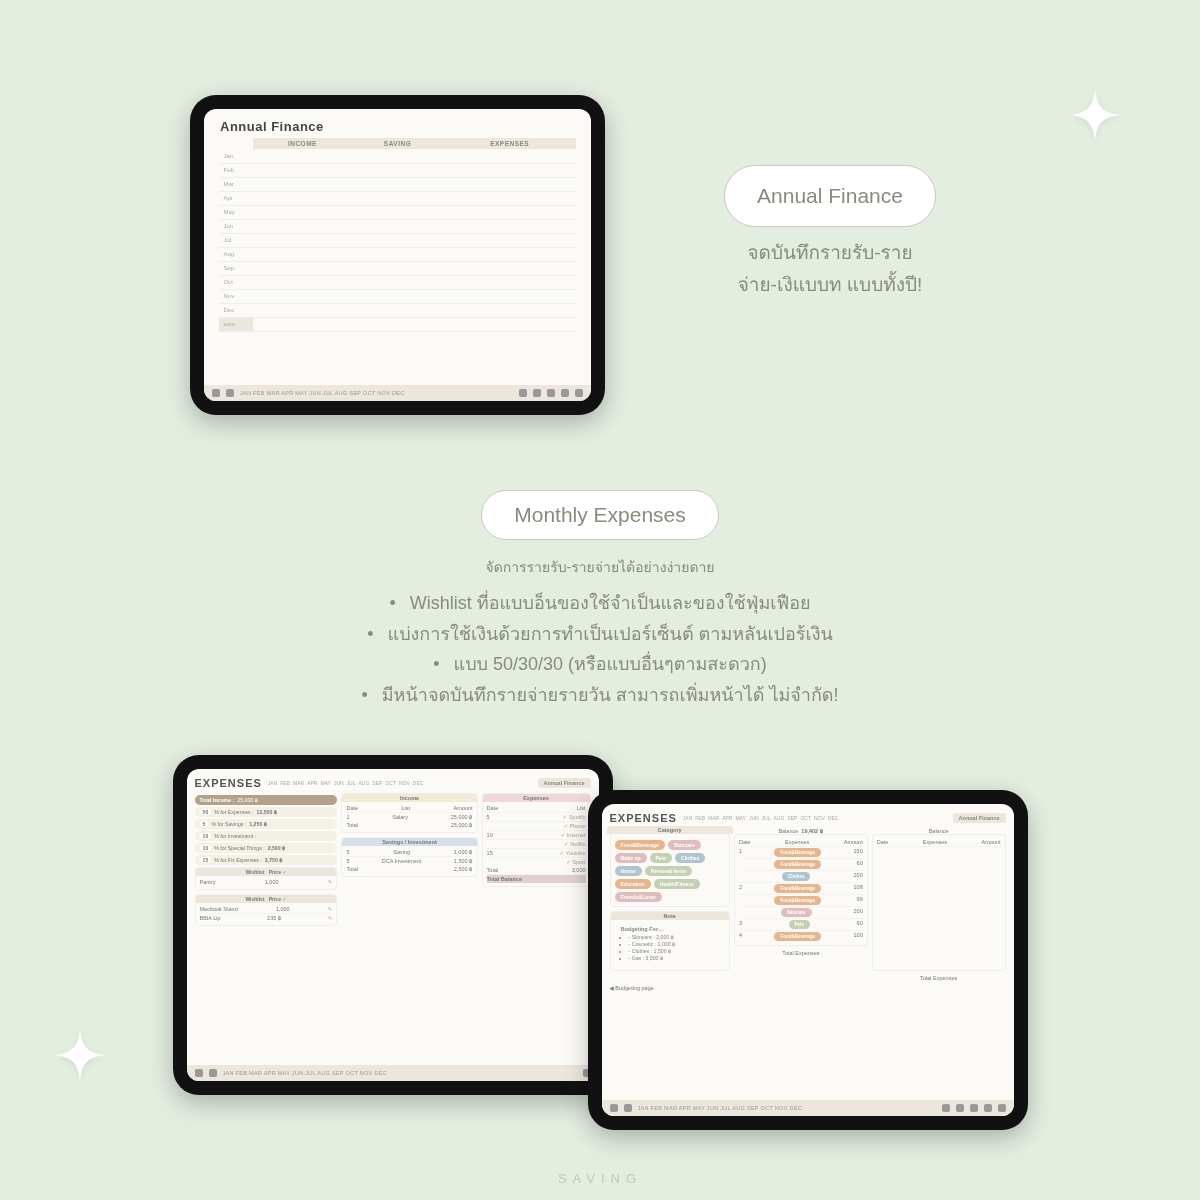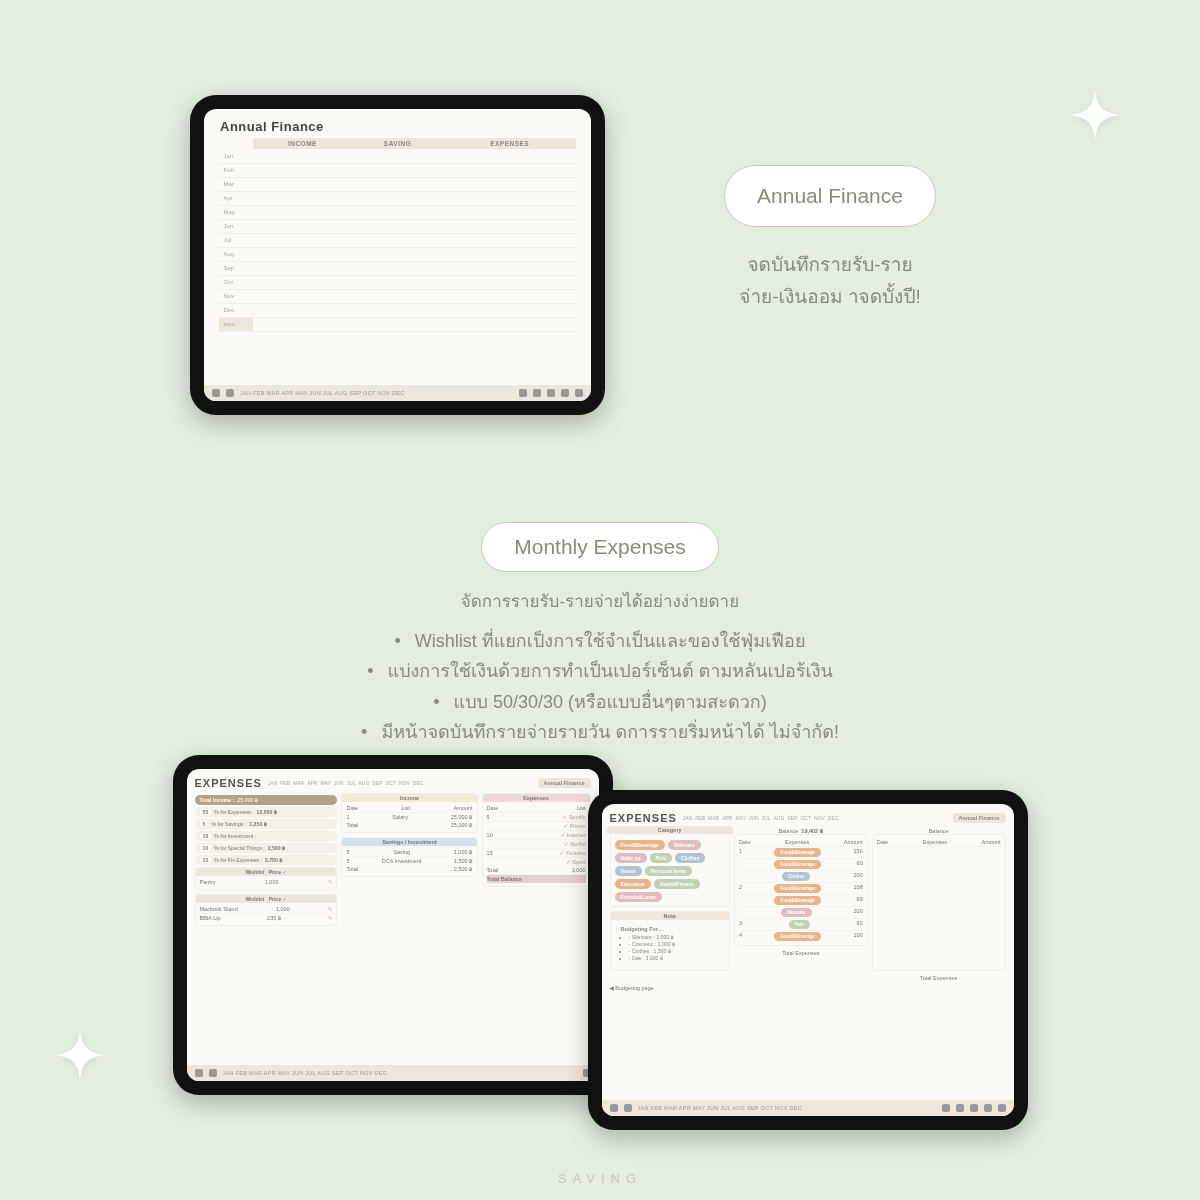--- a/index.html
+++ b/index.html
@@ -46,22 +46,22 @@
     padding:12px 32px;
     font-size:21px;
     font-weight:500;
     color:var(--grey);
     text-align:center;
   }
   .sec1{position:absolute;top:95px;left:190px;display:flex;gap:60px;align-items:flex-start;}
   .sec1 .text{width:330px;text-align:center;color:var(--grey);font-size:19px;line-height:1.7;margin-top:70px;}
 
   .sec2{position:absolute;top:490px;left:0;right:0;text-align:center;}
-  .sec2 .pill{margin-bottom:15px;margin-top:32px;}
-  .sec2 .desc{font-size:17px;color:var(--grey);line-height:1.8;max-width:780px;margin:0 auto;}
+  .sec2 .pill{margin-bottom:15px;}
+  .sec2 .desc{font-size:14px;color:var(--grey);line-height:1.8;max-width:780px;margin:0 auto;}
   .sec2 ul{list-style:none;padding:0;margin:8px 0 0;}
   .sec2 li{font-size:18px;color:var(--grey);line-height:1.7;}
   .sec2 li::before{content:"•";margin-right:14px;}
 
   
   .tablet{
     background:var(--tablet);
     border-radius:26px;
     padding:14px;
     box-shadow:0 8px 24px rgba(0,0,0,.25);
@@ -249,35 +249,35 @@
         <span class="ico"></span>
         <span class="ico"></span>
         <span class="ico"></span>
         <span class="ico"></span>
         <span class="ico"></span>
       </div>
     </div>
   </div>
   <div class="text">
     <div class="pill">Annual Finance</div>
-    <div style="margin-top:22px;">
+    <div style="margin-top:10px;">
       <div>จดบันทึกรายรับ-ราย</div>
-      <div>จ่าย-เงินออม าจดบั้งปี!</div>
+      <div>จ่าย-เงิแบบท แบบทั้งปี!</div>
     </div>
   </div>
 </div>
 
 <div class="sec2">
   <div class="pill">Monthly Expenses</div>
   <div class="desc">จัดการรายรับ-รายจ่ายได้อย่างง่ายดาย</div>
   <ul id="bullets">
-      <li>Wishlist ที่แยกเป็งการใช้จำเป็นและของใช้ฟุ่มเฟือย</li>
+      <li>Wishlist ที่อแบบอ็นของใช้จำเป็นและของใช้ฟุ่มเฟือย</li>
       <li>แบ่งการใช้เงินด้วยการทำเป็นเปอร์เซ็นต์ ตามหลันเปอร้เงิน</li>
       <li>แบบ 50/30/30 (หรือแบบอื่นๆตามสะดวก)</li>
-      <li>มีหน้าจดบันทึกรายจ่ายรายวัน ดการรายริ่มหน้าได้ ไม่จำกัด!</li>
+      <li>มีหน้าจดบันทึกรายจ่ายรายวัน สามารถเพิ่มหน้าได้ ไม่จำกัด!</li>
     </ul>
 </div>
 
 <div class="trow">
 
   <div class="tablet t2">
     <div class="screen">
         <div class="scr">
       <div class="hdr">
         <span class="big">EXPENSES</span>

